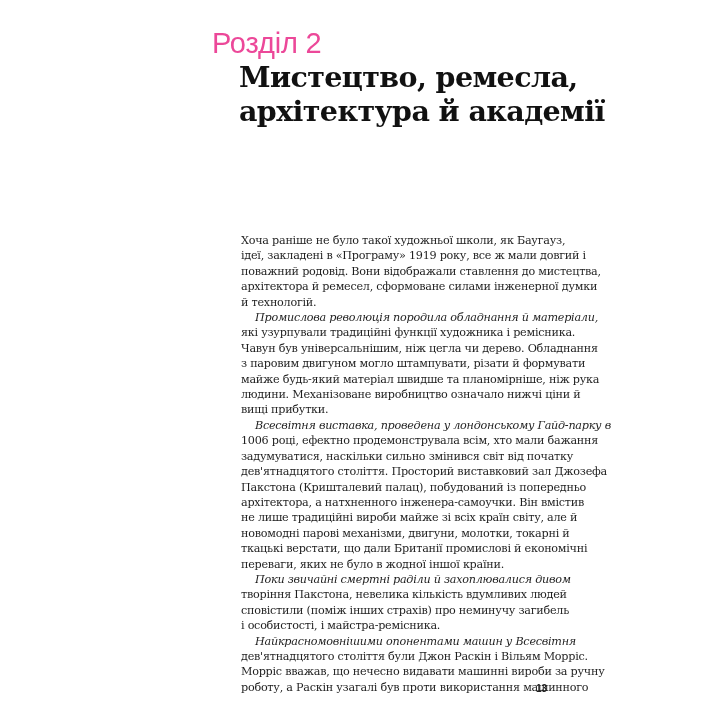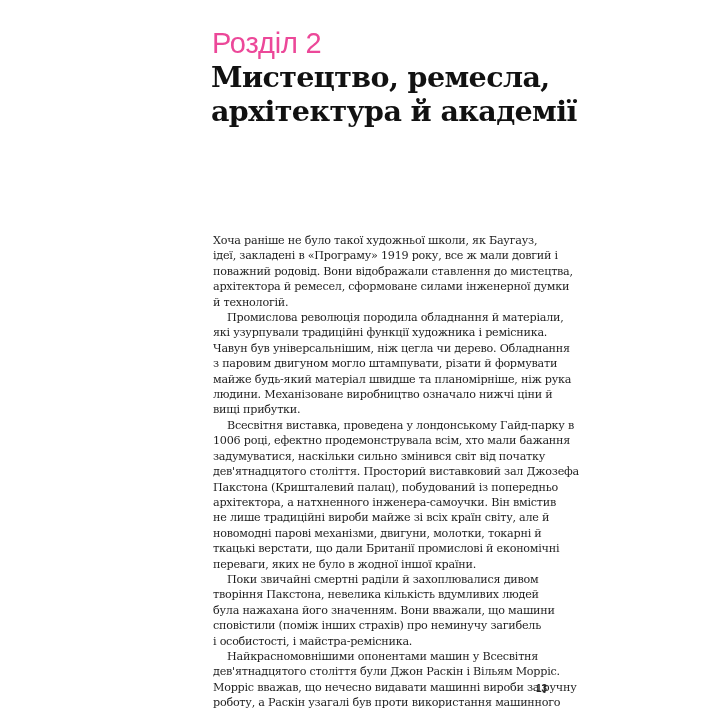--- a/index.html
+++ b/index.html
@@ -12,22 +12,22 @@
     .chapter-title {
       position: absolute; left: 211px; top: 60px; width: 360px;
       font-family: "DejaVu Serif", serif; font-size: 28.5px; font-weight: 700;
       line-height: 34px; color: #111; letter-spacing: -0.6px; margin: 0;
     }
     .body-text {
       position: absolute; left: 213px; top: 233px; width: 340px;
       font-family: "DejaVu Serif", serif; font-size: 11.2px; line-height: 15.4px;
       color: #1e1e1e; letter-spacing: -0.25px;
     }
-    .line { display: block; white-space: nowrap; }
-    .line.indent { padding-left: 14px; }
+    .line { display: block; white-space: nowrap; margin-left: 28px; }
+    .line.indent { padding-left: 14px; font-style: italic; }
     .page-number {
       position: absolute; left: 536px; top: 683px;
       font-family: "Liberation Sans", sans-serif; font-size: 10px; font-weight: 700; color: #222;
     }
   </style>
 </head>
 <body>
 
 <div class="chapter-label">Розділ 2</div>
 
@@ -54,21 +54,20 @@
     <span class="line">задумуватися, наскільки сильно змінився світ від початку</span>
     <span class="line">дев'ятнадцятого століття. Просторий виставковий зал Джозефа</span>
     <span class="line">Пакстона (Кришталевий палац), побудований із попередньо</span>
     <span class="line">архітектора, а натхненного інженера-самоучки. Він вмістив</span>
     <span class="line">не лише традиційні вироби майже зі всіх країн світу, але й</span>
     <span class="line">новомодні парові механізми, двигуни, молотки, токарні й</span>
     <span class="line">ткацькі верстати, що дали Британії промислові й економічні</span>
     <span class="line">переваги, яких не було в жодної іншої країни.</span>
     <span class="line indent">Поки звичайні смертні раділи й захоплювалися дивом</span>
     <span class="line">творіння Пакстона, невелика кількість вдумливих людей</span>
-    <span class="line">була нажахана його значенням. Вони вважали, що машини</span>
     <span class="line">сповістили (поміж інших страхів) про неминучу загибель</span>
     <span class="line">і особистості, і майстра-ремісника.</span>
     <span class="line indent">Найкрасномовнішими опонентами машин у Всесвітня</span>
     <span class="line">дев'ятнадцятого століття були Джон Раскін і Вільям Морріс.</span>
     <span class="line">Морріс вважав, що нечесно видавати машинні вироби за ручну</span>
     <span class="line">роботу, а Раскін узагалі був проти використання машинного</span>
   </div>
 
 <div class="page-number">13</div>
 

